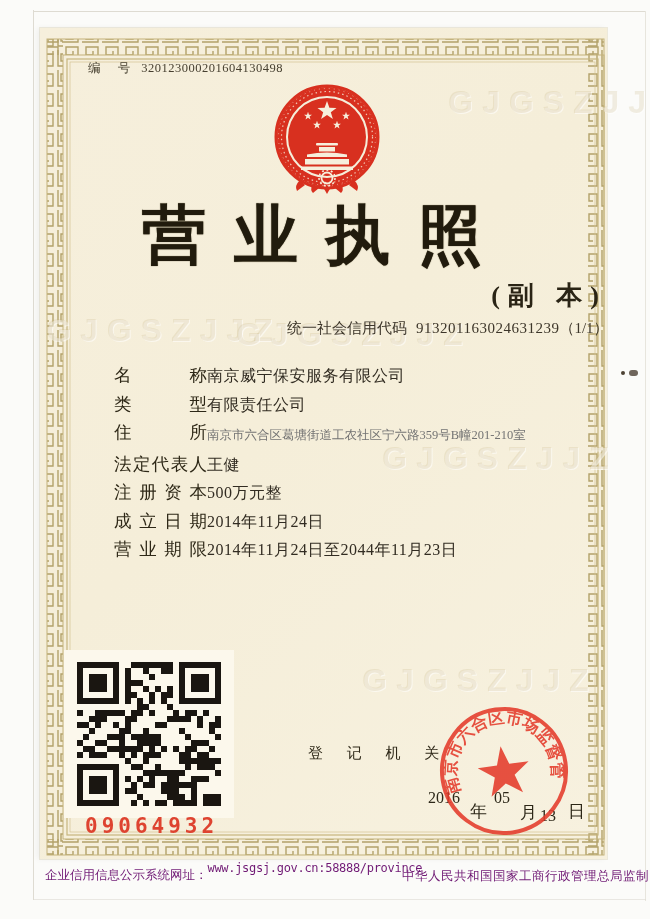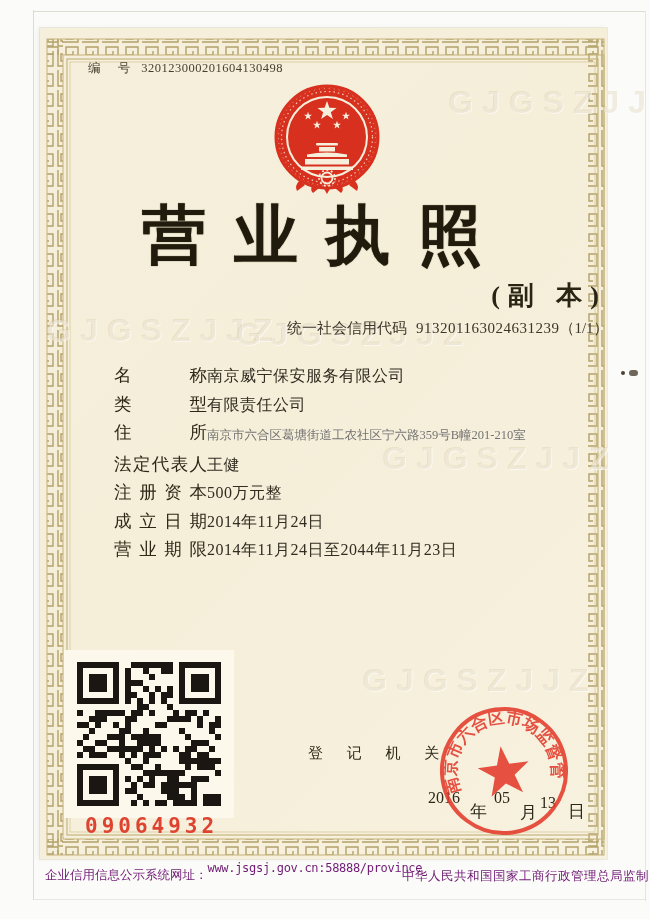--- a/index.html
+++ b/index.html
@@ -65,21 +65,21 @@
   .registry-label{
     position:absolute;left:308px;top:744px;font-size:15px;color:#2f2919;
     letter-spacing:10px;white-space:nowrap;
   }
   .date-line{position:absolute;left:412px;top:786px;width:170px;height:36px;font-size:16px;color:#2c2718;margin-left:16px;}
   .date-line span{position:absolute;white-space:nowrap;}
   .d-y{left:0;top:3px;}
   .d-yu{left:42px;top:14px;font-size:17px;}
   .d-m{left:66px;top:3px;}
   .d-mu{left:92px;top:15px;font-size:17px;}
-  .d-d{left:112px;top:8px;}
+  .d-d{left:112px;top:21px;}
   .d-du{left:140px;top:14px;font-size:17px;}
   .seal{position:absolute;left:434px;top:701px;opacity:.88;}
   .footer{position:absolute;left:0;top:856px;width:558px;height:40px;font-size:12.5px;color:#701a75;}
   .f-left{position:absolute;left:45px;top:11px;white-space:nowrap;}
   .f-url{position:relative;top:-7px;font-family:"DejaVu Sans Mono","Liberation Mono",monospace;font-size:12px;letter-spacing:-.3px;}
   .f-right{position:absolute;left:402px;top:12px;white-space:nowrap;letter-spacing:.5px;}
   .watermark{
     position:absolute;font-family:"Liberation Sans","DejaVu Sans",sans-serif;
     font-weight:bold;font-size:32px;letter-spacing:9px;color:rgba(196,178,128,.22);
     text-shadow:1px 1px 0 rgba(255,255,255,.55);pointer-events:none;

